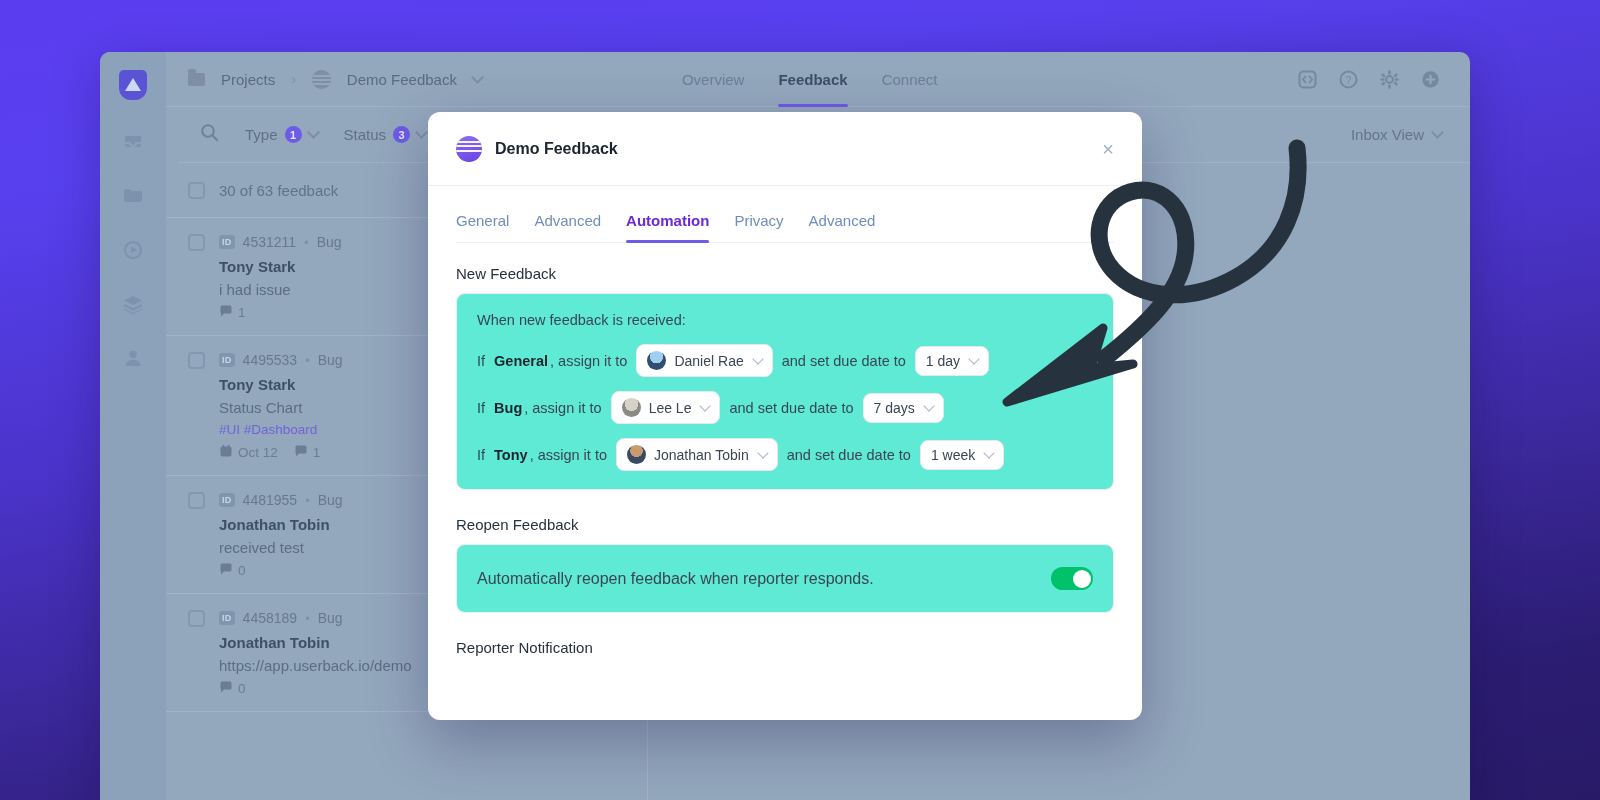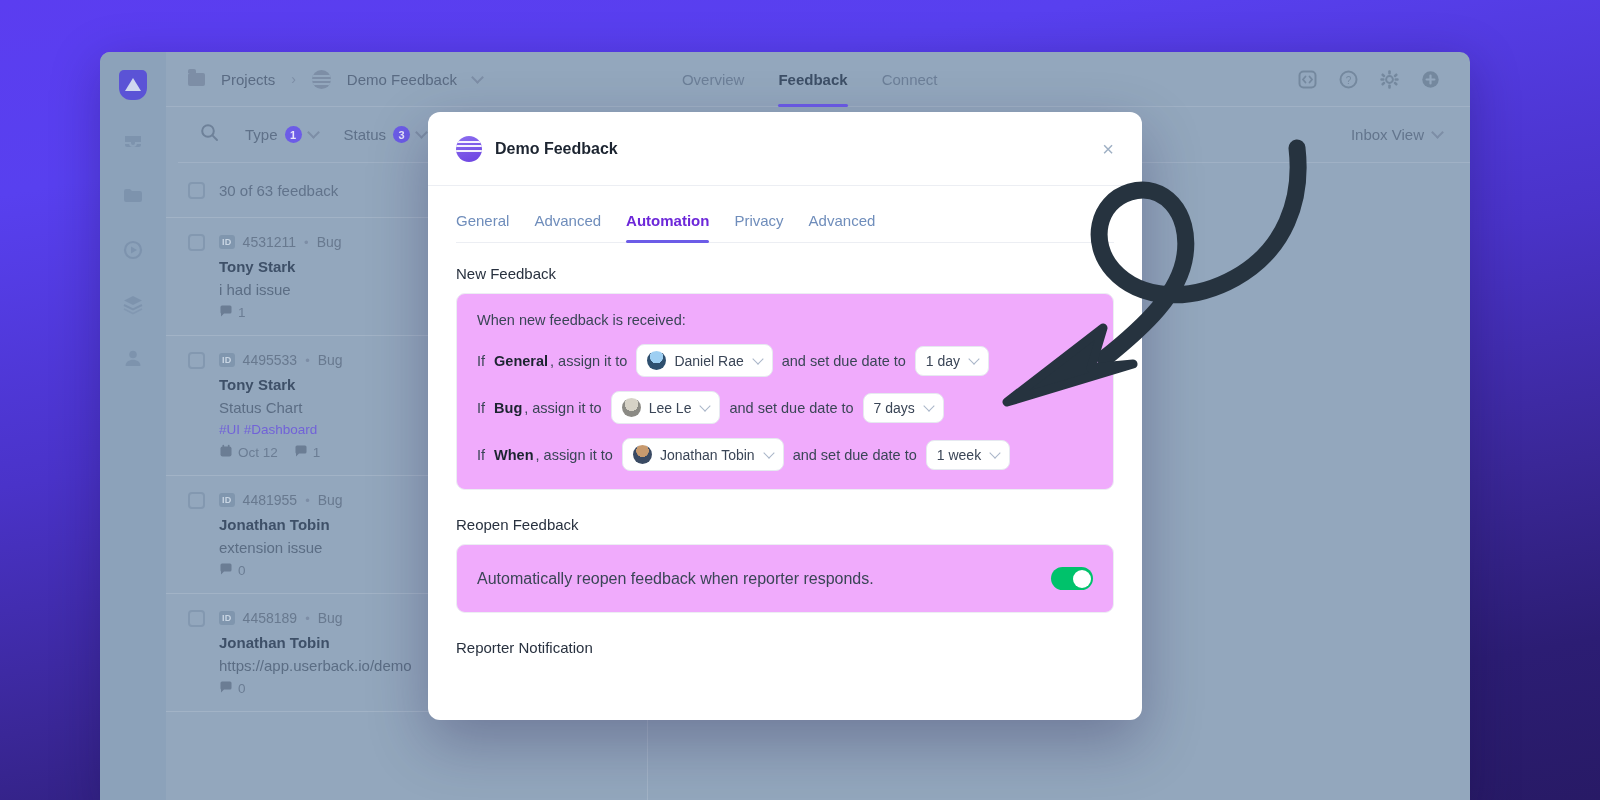--- a/index.html
+++ b/index.html
@@ -167,21 +167,21 @@
     font-size:15px; color:#6f8dbb; padding-bottom:13px; position:relative; cursor:pointer;
   }
   .tab.active { color:#6d28d9; font-weight:700; }
   .tab.active:after {
     content:""; position:absolute; left:0; right:0; bottom:-1px; height:3px;
     background:#6c5ce7; border-radius:2px;
   }
   .section-title { font-size:15px; color:#28313f; margin:22px 0 11px 0; }
   .panel {
     border:1px solid #eceef3; border-radius:9px; padding:18px 20px;
-    background:#f0abfc;
+    background:#5eead4;
   }
   .panel-lead { font-size:14.5px; color:#3a4556; margin-bottom:16px; }
   .rule-row { display:flex; align-items:center; gap:9px; margin-bottom:14px; font-size:14.5px; color:#3a4556; }
   .rule-row:last-child { margin-bottom:0; }
   .rule-row b { color:#1c2430; font-weight:700; }
   .select {
     display:flex; align-items:center; gap:8px;
     border:1px solid #e6e9f0; border-radius:8px;
     padding:6px 10px; background:#fff; font-size:14px; color:#3a4556; cursor:pointer;
   }
@@ -391,21 +391,21 @@
     <div class="list-row">
       <span class="cbx"></span>
       <div class="row-body">
         <div class="row-meta">
           <span class="id-badge">ID</span>
           <span class="row-id">4481955</span>
           <span class="row-dot">•</span>
           <span class="row-type">Bug</span>
         </div>
         <div class="row-author">Jonathan Tobin</div>
-        <div class="row-title">extension issue</div>
+        <div class="row-title">received test</div>
         <div class="row-foot">
           <span class="grp">
               <span><svg width="14" height="14" viewBox="0 0 14 14">
                   <path d="M1.5 3a1.5 1.5 0 0 1 1.5-1.5h8A1.5 1.5 0 0 1 12.5 3v5A1.5 1.5 0 0 1 11 9.5H5l-3 3V9.5A1.5 1.5 0 0 1 1.5 8z" fill="#6b7d94"></path>
                 </svg></span>
           <span>0</span>
             </span>
         </div>
       </div>
     </div>
@@ -495,21 +495,21 @@
         </span>
         <span>and set due date to</span>
         <span class="select">
           <span class="sv">7 days</span>
           <span class="dchev"></span>
         </span>
       </div>
 
       <div class="rule-row">
         <span>If</span>
-        <b>When</b>
+        <b>Tony</b>
         <span style="margin-left:-7px">, assign it to</span>
         <span class="select">
           <span class="av av-3"></span>
           <span class="sv">Jonathan Tobin</span>
           <span class="dchev"></span>
         </span>
         <span>and set due date to</span>
         <span class="select">
           <span class="sv">1 week</span>
           <span class="dchev"></span>

